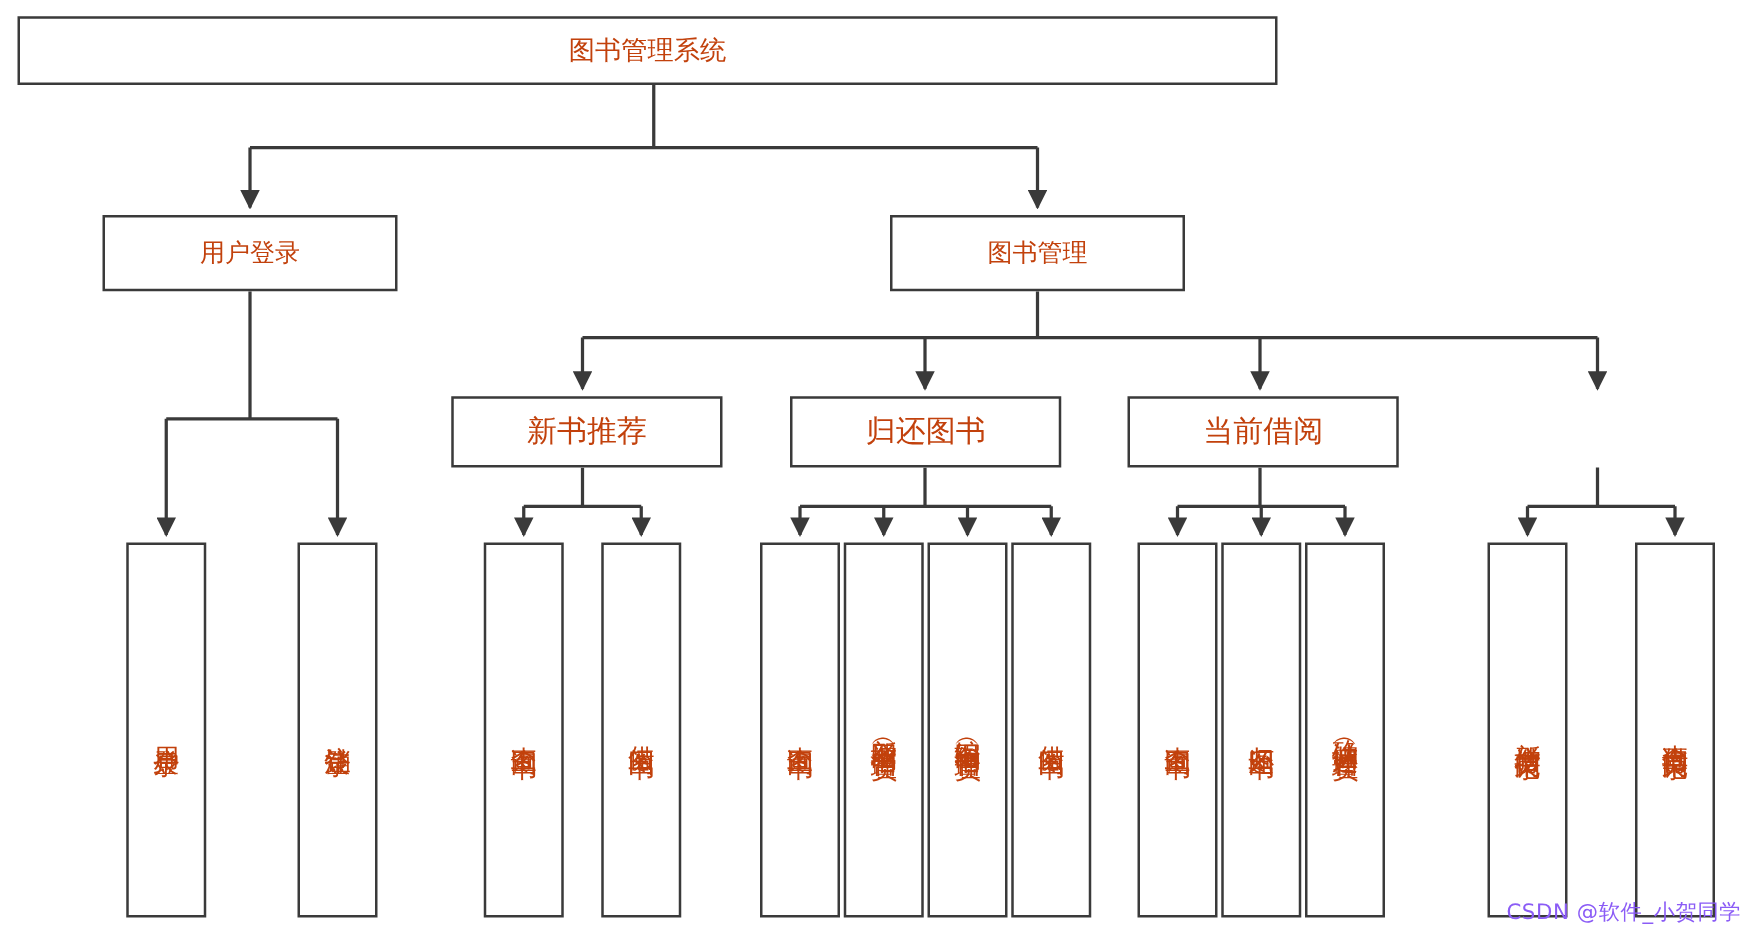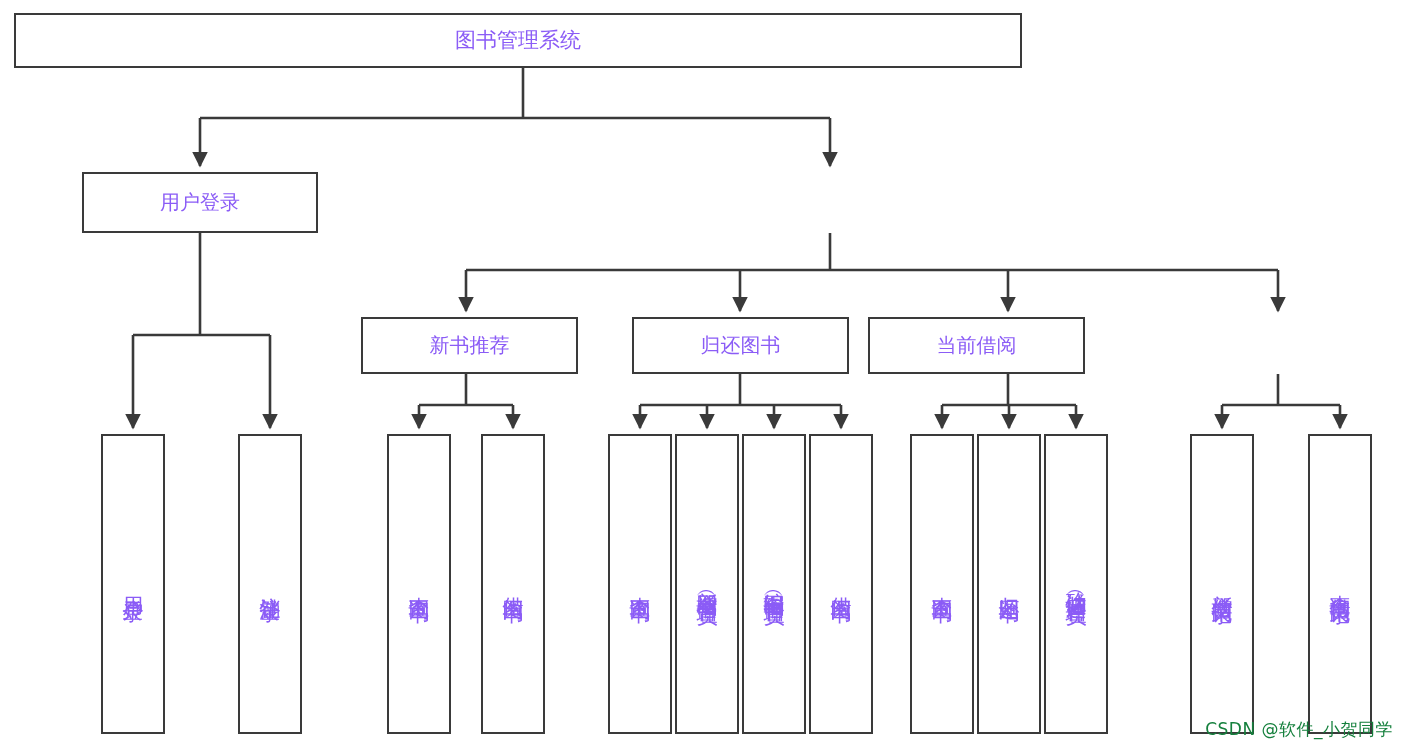--- a/index.html
+++ b/index.html
@@ -32,47 +32,47 @@
     background: #ffffff;
     border: 2px solid #3a3a3a;
     display: flex;
     align-items: center;
     justify-content: center;
     color: #1a1a1a;
   }
   .node-label {
     display: block;
     line-height: 1.18;
-    color: #8b5cf6;
+    color: #c2410c;
   }
   .node.root {
     font-size: 21px;
   }
   .node.tier1 {
     font-size: 20px;
   }
   .node.tier2 {
-    font-size: 20px;
+    font-size: 24px;
   }
   .node.leaf {
     font-size: 21px;
   }
   .node.leaf .node-label {
     writing-mode: vertical-rl;
     text-orientation: upright;
     letter-spacing: 2px;
     line-height: 1.05;
     white-space: nowrap;
   }
   #watermark {
     position: absolute;
     right: 12px;
     bottom: 6px;
     font-size: 17px;
-    color: #15803d;
+    color: #8b5cf6;
     letter-spacing: 0.5px;
     white-space: nowrap;
   }
 </style>
 </head>
 <body>
 
 <div id="diagram-root">
 
   <svg id="edges-layer" viewBox="0 0 1405 747" width="1405" height="747" xmlns="http://www.w3.org/2000/svg">
@@ -126,30 +126,33 @@
   </svg>
 
   <div class="node root" style="left:14px; top:13px; width:1008px; height:55px;">
     <span class="node-label">图书管理系统</span>
   </div>
 
   <div class="node tier1" style="left:82px; top:172px; width:236px; height:61px;">
     <span class="node-label">用户登录</span>
   </div>
 
+  <div class="node tier1" style="left:712px; top:172px; width:236px; height:61px;">
+    <span class="node-label">图书管理</span>
+  </div>
 
   <div class="node tier2" style="left:361px; top:317px; width:217px; height:57px;">
     <span class="node-label">新书推荐</span>
   </div>
 
   <div class="node tier2" style="left:632px; top:317px; width:217px; height:57px;">
     <span class="node-label">归还图书</span>
   </div>
 
-  <div class="node tier2" style="left:868px; top:317px; width:217px; height:57px;">
+  <div class="node tier2" style="left:902px; top:317px; width:217px; height:57px;">
     <span class="node-label">当前借阅</span>
   </div>
 
 
   <div class="node leaf" style="left:101px; top:434px; width:64px; height:300px;">
     <span class="node-label">用户登录</span>
   </div>
 
   <div class="node leaf" style="left:238px; top:434px; width:64px; height:300px;">
     <span class="node-label">注销登录</span>

